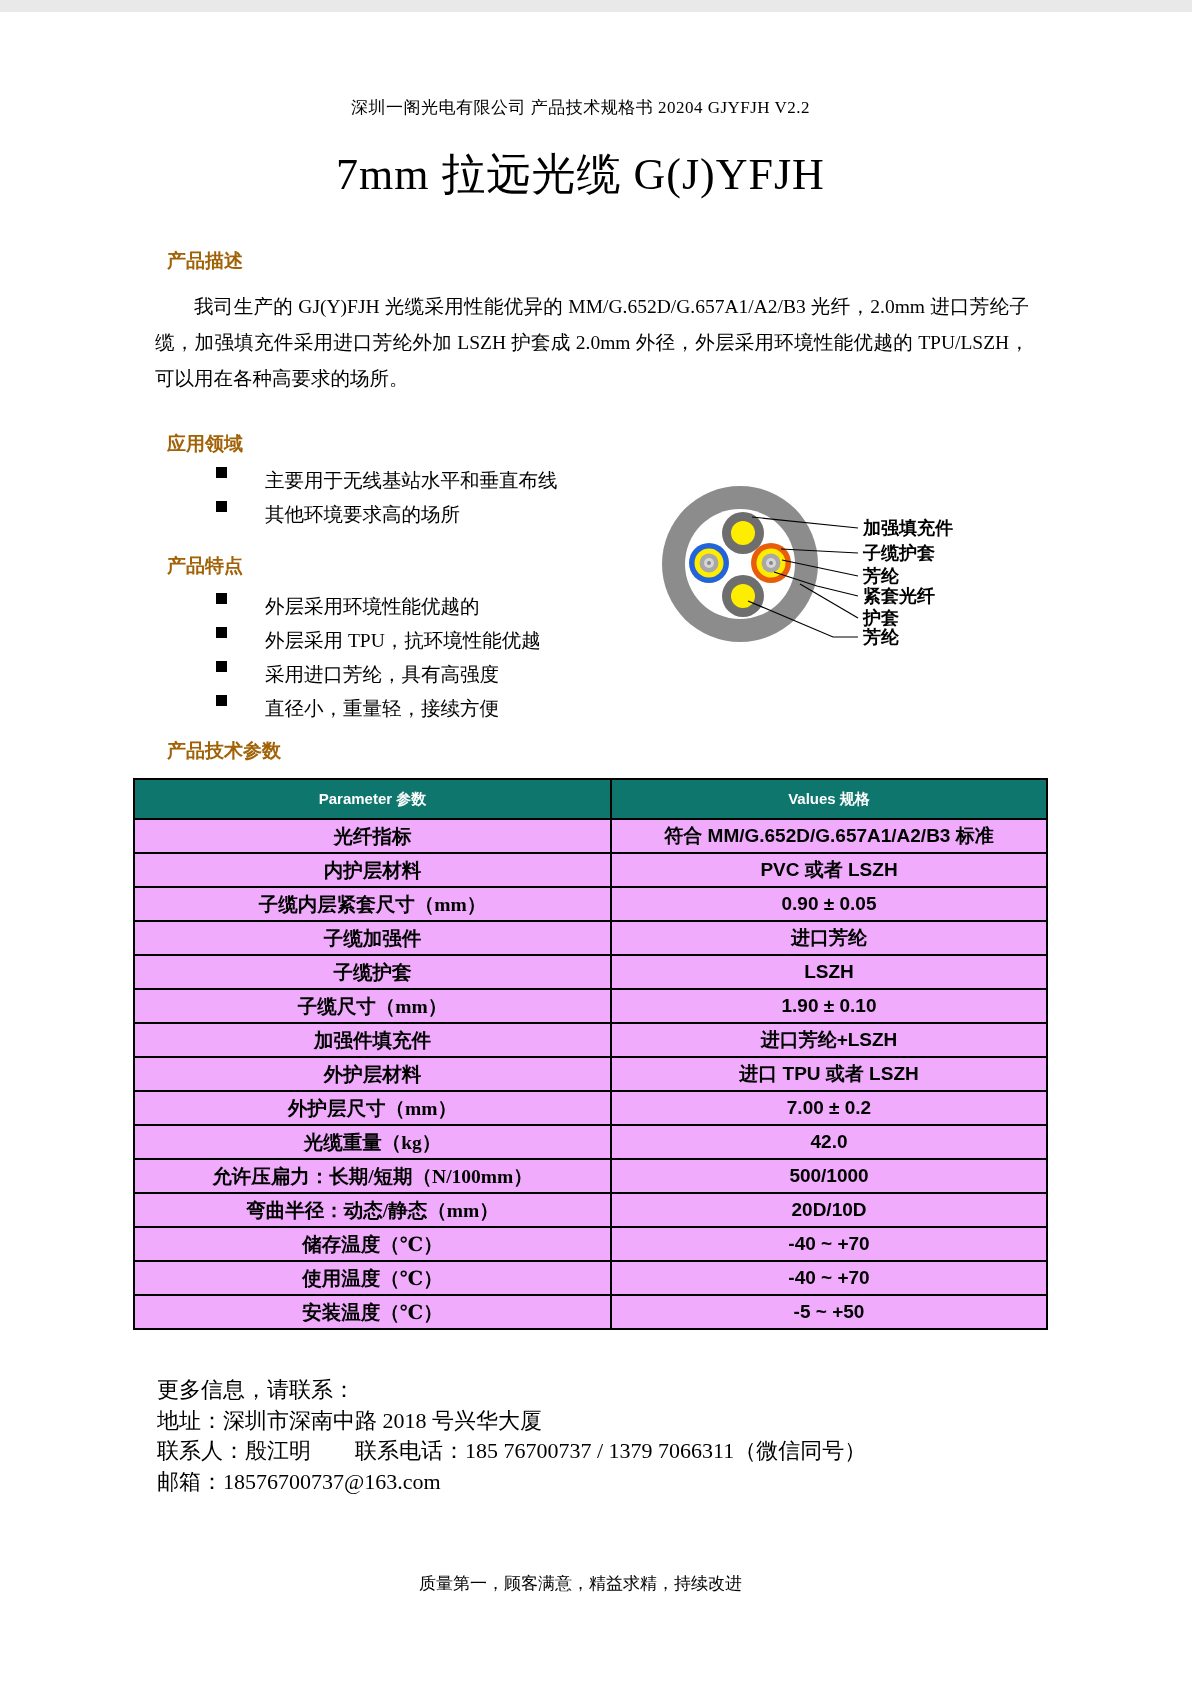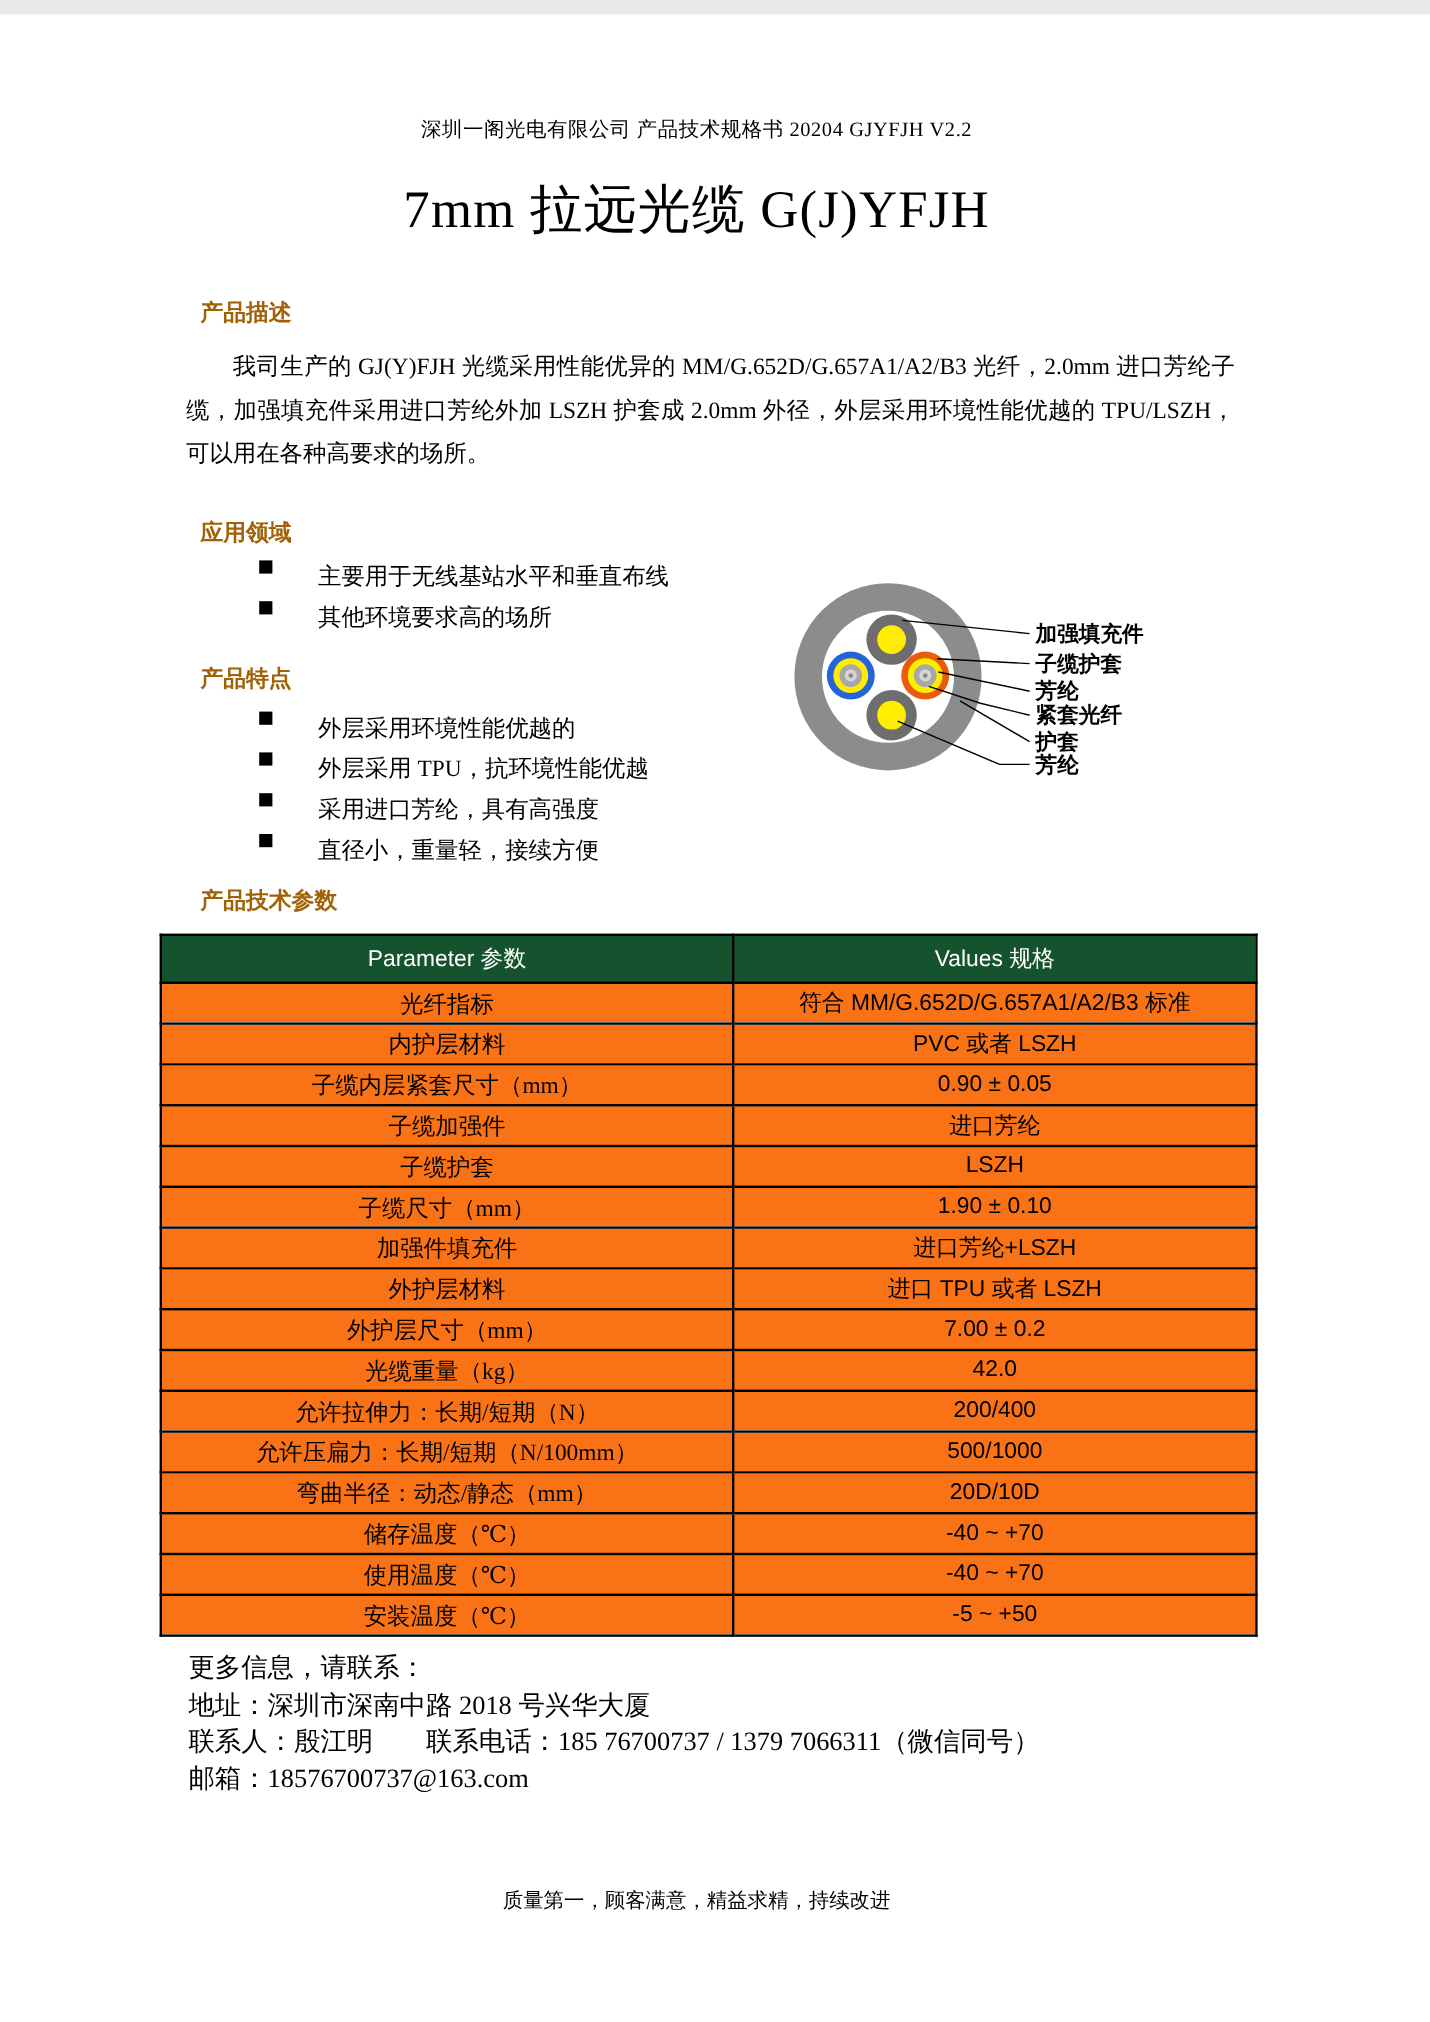--- a/index.html
+++ b/index.html
@@ -39,24 +39,24 @@
   .dlabel {
     font-family:"Liberation Sans","DejaVu Sans",sans-serif;
     font-size:18px; font-weight:700; fill:#000;
   }
   .spec-table {
     position:absolute; top:766px; left:133px; width:913px;
     border-collapse:collapse; table-layout:fixed; font-size:19.5px;
   }
   .spec-table th, .spec-table td { border:2.5px solid #000; text-align:center; padding:0 6px; overflow:hidden; white-space:nowrap; }
   .spec-table thead th {
-    background:#14532d; color:#ffffff; font-weight:400; height:38px;
-    font-family:"Liberation Sans","DejaVu Sans",sans-serif; font-size:19px;
-  }
-  .spec-table tbody td { height:32px; background:#f97316; }
+    background:#0f766e; color:#ffffff; font-weight:700; height:38px;
+    font-family:"Liberation Sans","DejaVu Sans",sans-serif; font-size:15px;
+  }
+  .spec-table tbody td { height:32px; background:#f0abfc;font-weight:bold; }
   .spec-table td.val { font-family:"Liberation Sans","DejaVu Sans",sans-serif; font-size:19px; }
   .contact { position:absolute; top:1363px; left:157px; font-size:22px; line-height:30.5px; }
   .doc-footer {
     position:absolute; top:1560px; left:133px; width:895px;
     text-align:center; font-size:17px;
   }
 </style>
 </head>
 <body>
 
@@ -187,24 +187,20 @@
         </tr>
       <tr>
           <td>外护层尺寸（mm）</td>
           <td class="val">7.00 ± 0.2</td>
         </tr>
       <tr>
           <td>光缆重量（kg）</td>
           <td class="val">42.0</td>
         </tr>
       <tr>
-          <td>允许拉伸力：长期/短期（N）</td>
-          <td class="val">200/400</td>
-        </tr>
-      <tr>
           <td>允许压扁力：长期/短期（N/100mm）</td>
           <td class="val">500/1000</td>
         </tr>
       <tr>
           <td>弯曲半径：动态/静态（mm）</td>
           <td class="val">20D/10D</td>
         </tr>
       <tr>
           <td>储存温度（℃）</td>
           <td class="val">-40 ~ +70</td>

